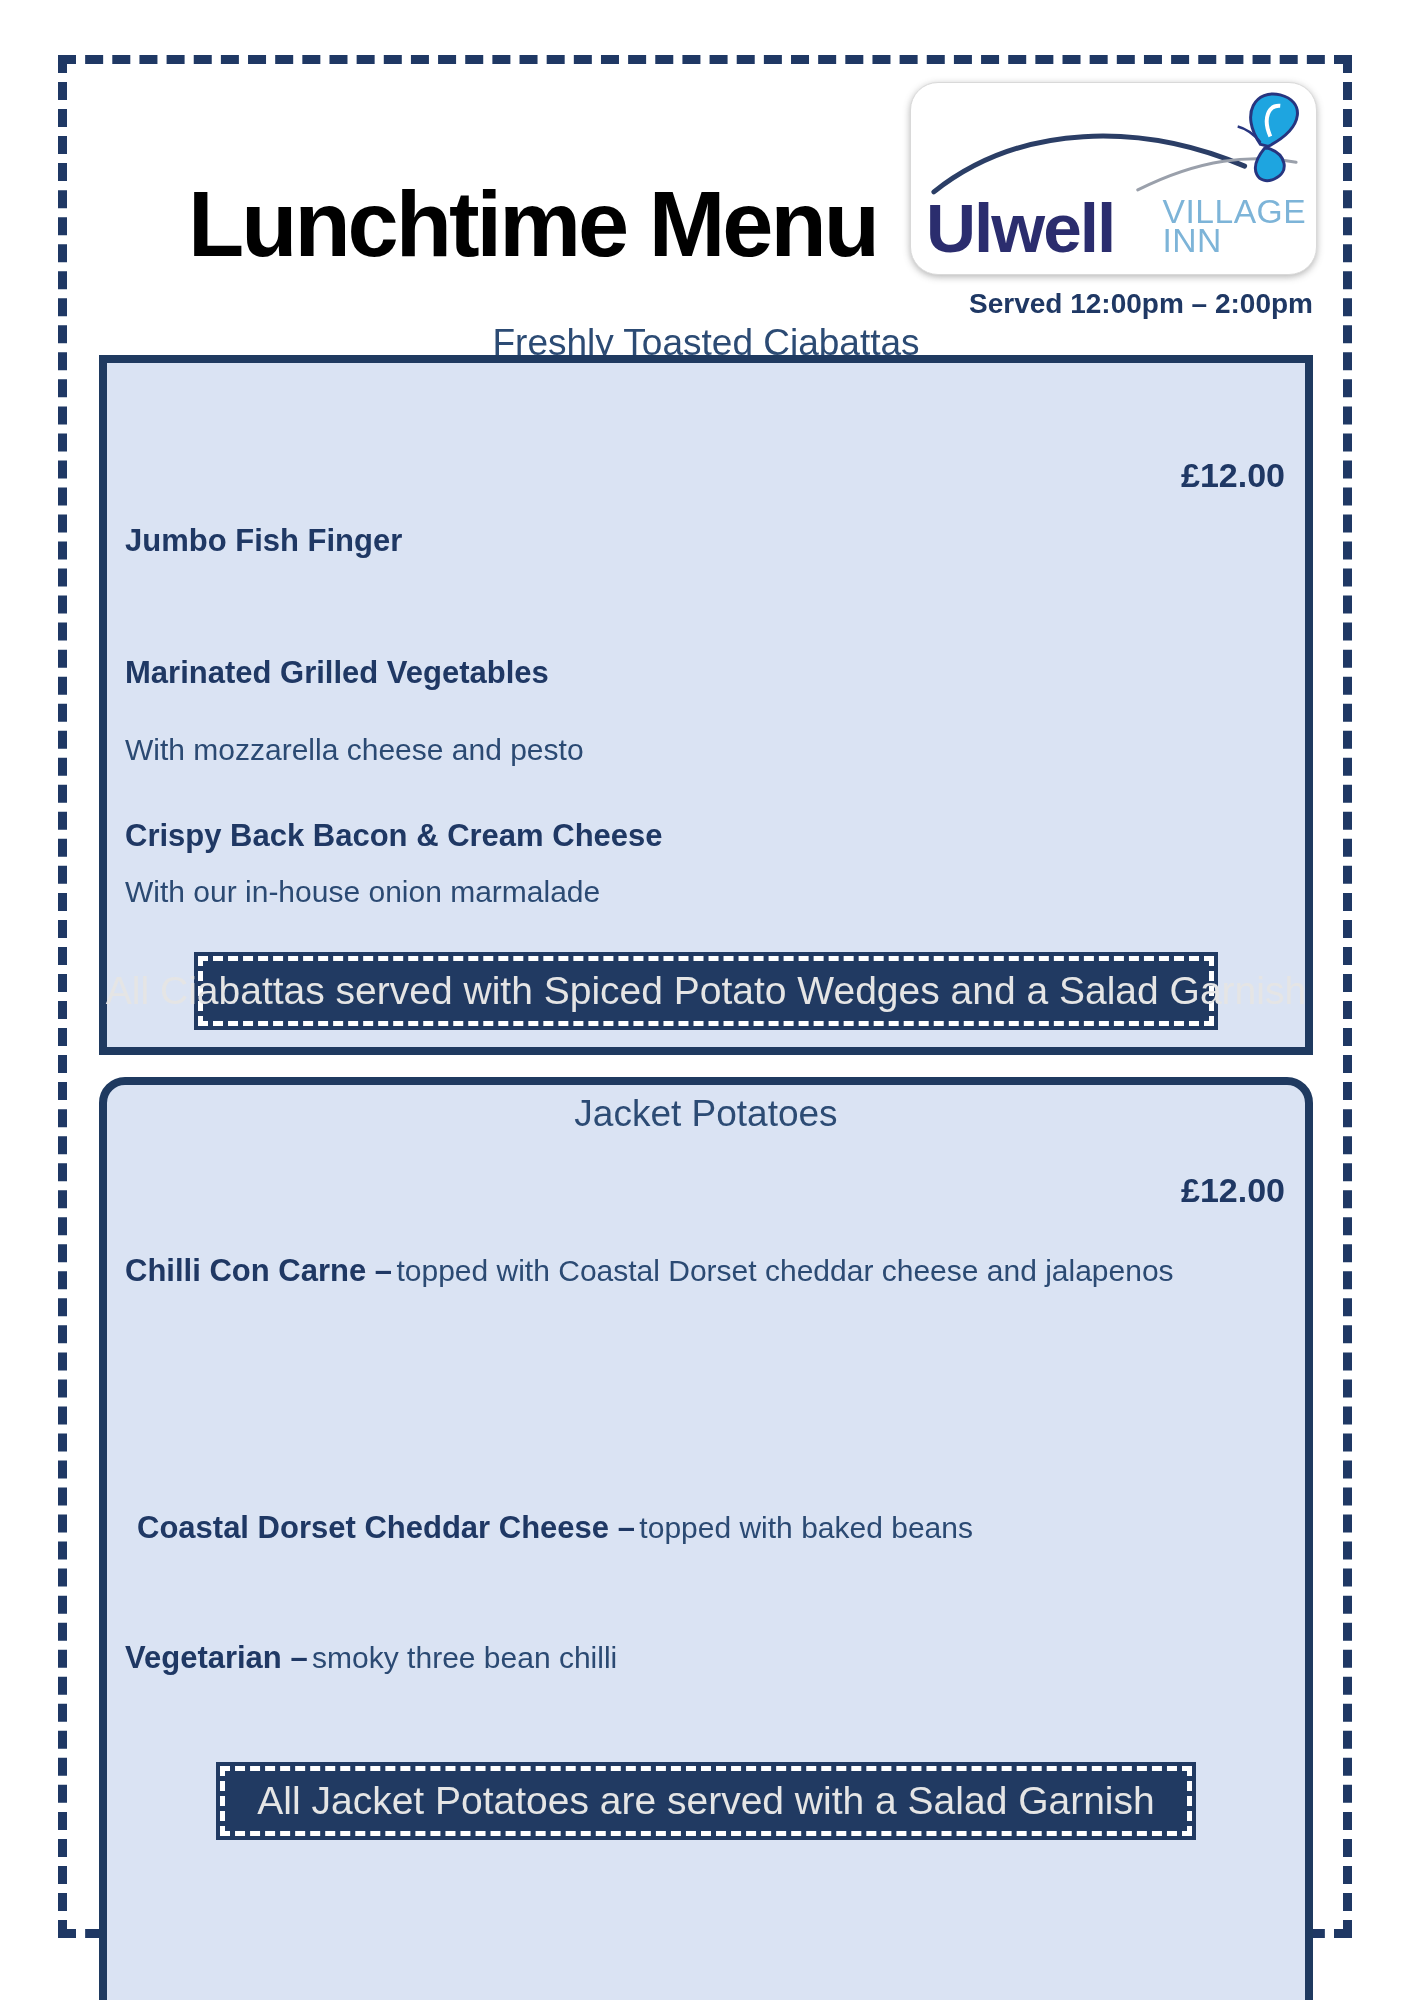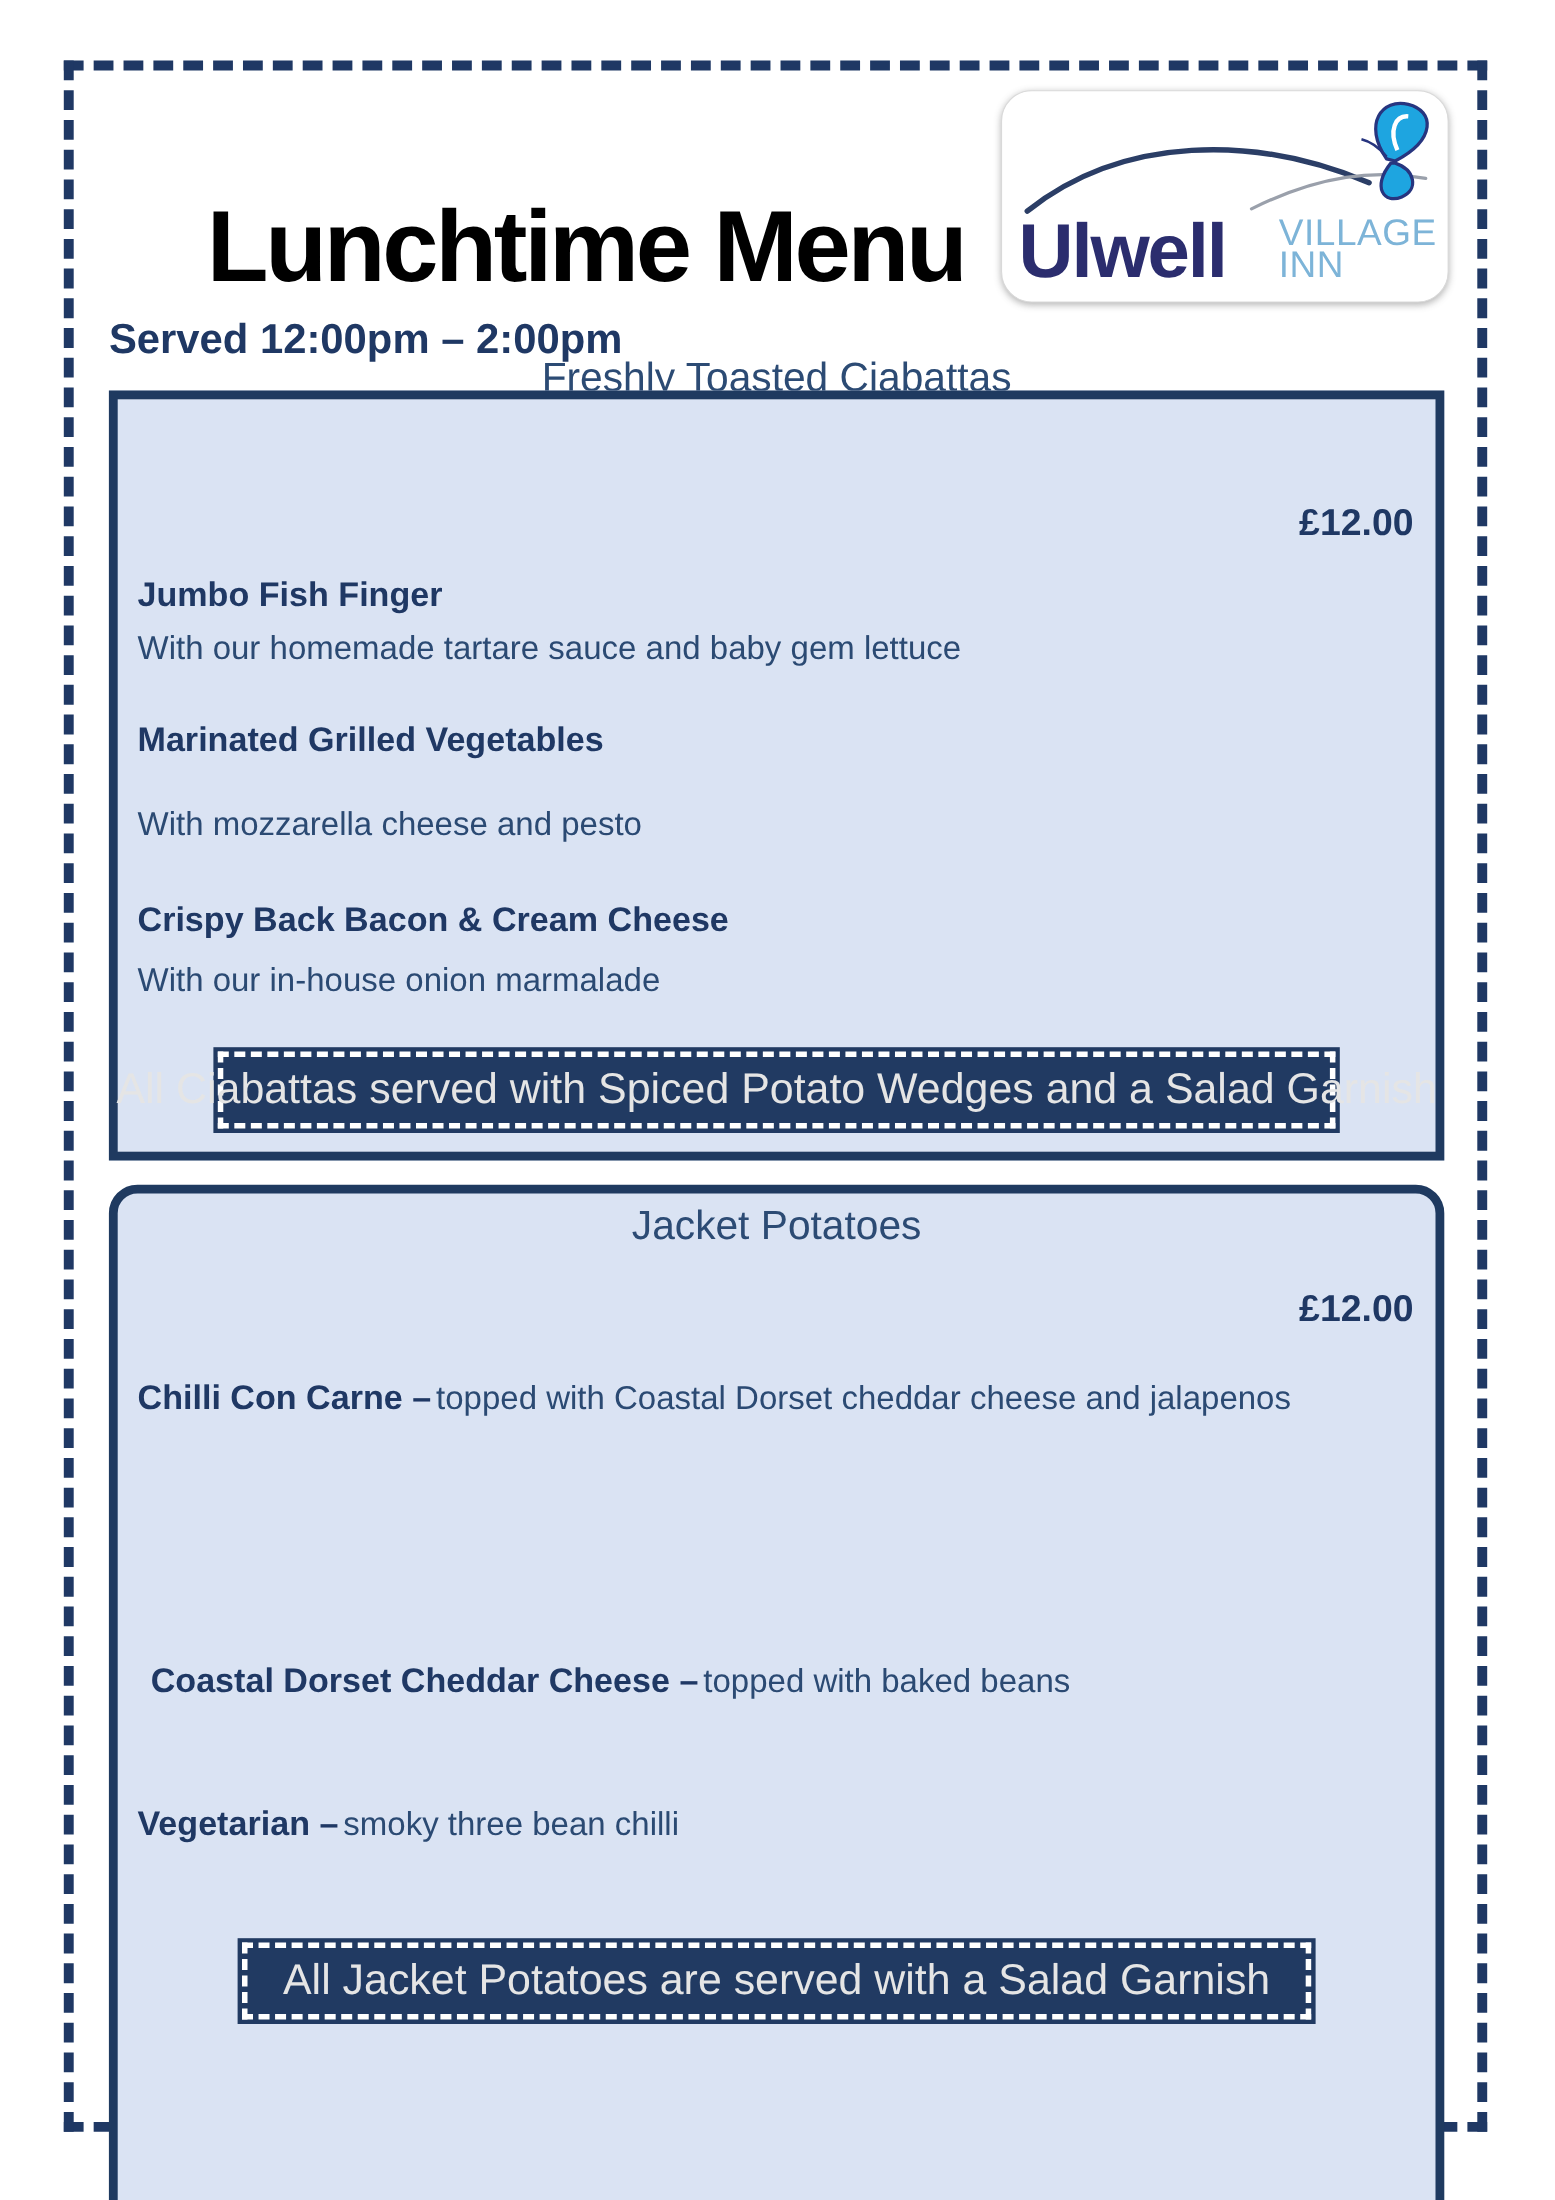--- a/index.html
+++ b/index.html
@@ -26,21 +26,21 @@
     width:407px; height:193px;
     background:#ffffff; border-radius:28px;
     border:1px solid #d9d9d9;
     box-shadow:0 2px 7px rgba(90,90,90,0.45);
   }
   .logo svg { width:100%; height:100%; display:block; }
   .logo text { font-family:"Liberation Sans", sans-serif; }
   
   .served {
     position:absolute; left:99px; top:288px; width:1214px;
-    text-align:left; font-size:38px; font-weight:bold;
+    text-align:right; font-size:28px; font-weight:bold;
     color:#1f3864;
   }
   .section-heading {
     position:absolute; left:99px; width:1214px;
     text-align:center; font-size:37px; font-weight:normal;
     color:#2c4b74; line-height:1;
   }
   .ciabatta-heading { top:324px; }
   
   .box {
@@ -112,21 +112,20 @@
 </div>
 
 <div class="served">Served 12:00pm – 2:00pm</div>
 
 <div class="section-heading ciabatta-heading">Freshly Toasted Ciabattas</div>
 
 <section class="box box1">
   <div class="price b1-price">£12.00</div>
 
   <div class="item-name b1-n1">Jumbo Fish Finger</div>
-  <div class="item-desc b1-d1">With our homemade tartare sauce and baby gem lettuce</div>
 
   <div class="item-name b1-n2">Marinated Grilled Vegetables</div>
   <div class="item-desc b1-d2">With mozzarella cheese and pesto</div>
 
   <div class="item-name b1-n3">Crispy Back Bacon &amp; Cream Cheese</div>
   <div class="item-desc b1-d3">With our in-house onion marmalade</div>
 
   <div class="banner banner1">
     <span>All Ciabattas served with Spiced Potato Wedges and a Salad Garnish</span>
   </div>

